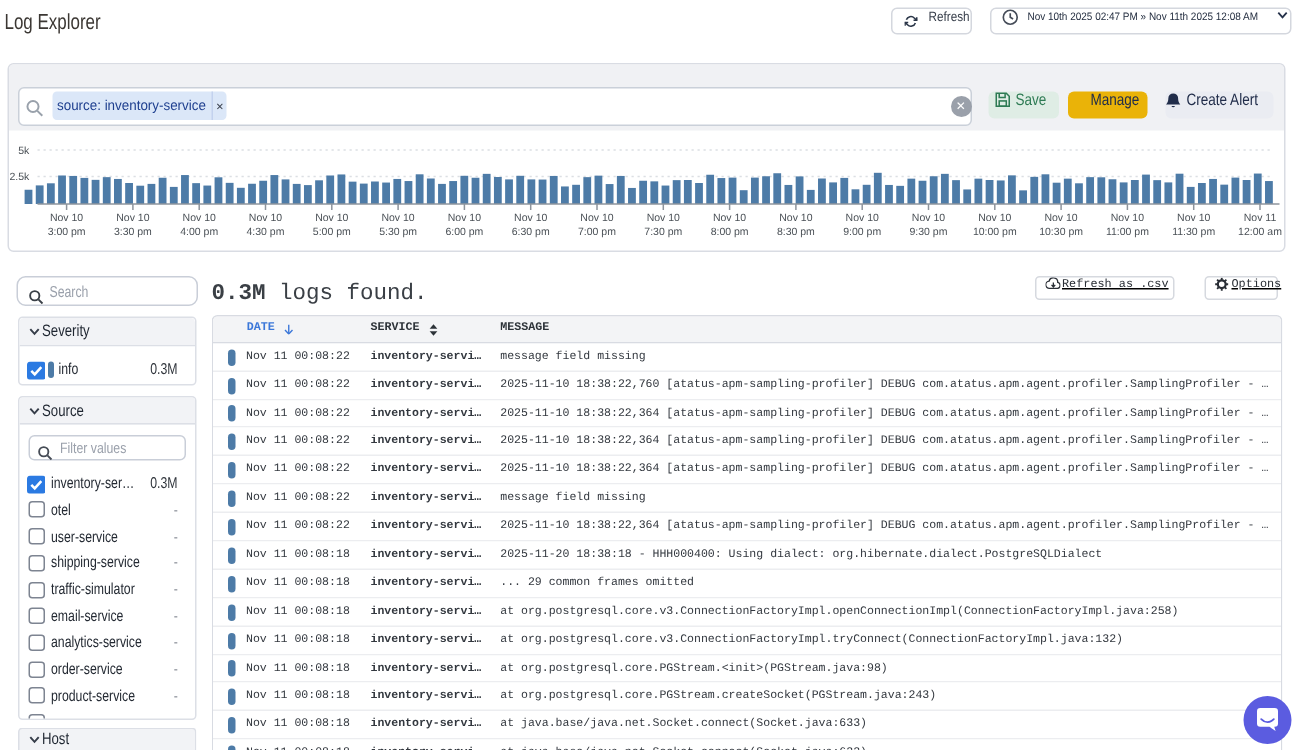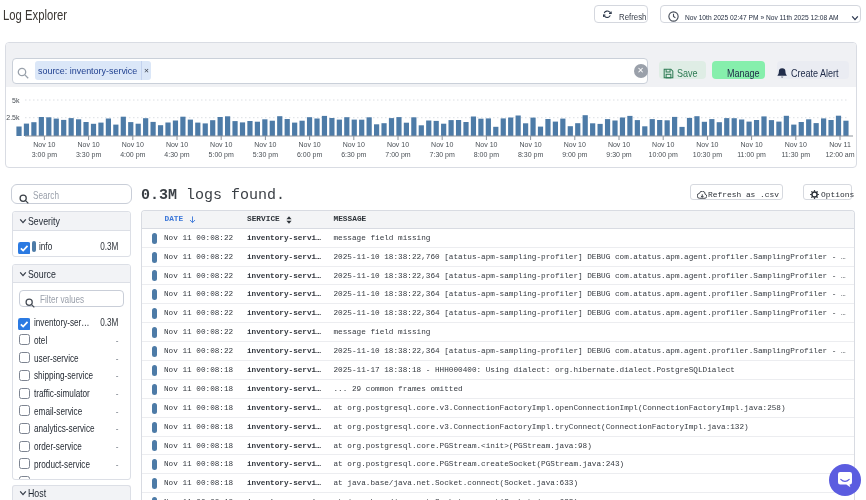--- a/index.html
+++ b/index.html
@@ -1,16 +1,16 @@
 <!DOCTYPE html>
 <html><head><meta charset="utf-8"><style>
 * { margin:0; padding:0; box-sizing:border-box; }
 html,body { width:866px; height:500px; background:#fff; font-family:"Liberation Sans",sans-serif; overflow:hidden; position:relative; }
 .abs { position:absolute; }
-.btn { position:absolute; display:flex; align-items:flex-end; border-radius:4px; }
+.btn { position:absolute; display:flex; align-items:flex-start; border-radius:4px;text-decoration:underline; }
 .cnd { display:inline-block; transform:scaleX(0.78); transform-origin:0 50%; white-space:nowrap; }
 .cndr { display:inline-block; transform:scaleX(0.78); transform-origin:100% 50%; white-space:nowrap; }
 .cnd82 { display:inline-block; transform:scaleX(0.82); transform-origin:0 50%; white-space:nowrap; }
 .cbc,.cbu { position:absolute; top:50%; display:inline-block; }
 .cbc { left:-1.3px; } .cbu { left:-0.1px; }
 .cbc { width:12.4px; height:12.4px; margin-top:-6.2px; }
 .cbu { width:11px; height:11px; margin-top:-5.5px; border:1px solid #7d8491; border-radius:2.5px; background:#fff; }
 .srow { position:absolute; left:0; width:107.4px; height:17.7px; }
 .slabel { position:absolute; left:14.9px; top:50%; transform:translateY(-50%); font-size:10.5px; color:#242a33; }
 .scount { position:absolute; right:8.4px; top:50%; transform:translateY(-50%); font-size:10.5px; }
@@ -70,21 +70,21 @@
   </div>
 
 <div class="btn" style="left:659px;top:60.5px;width:46.7px;height:18.5px;background:#dfede5;justify-content:center;gap:3px">
     <svg width="11" height="11" viewBox="0 0 14 14" fill="none" stroke="#2e7b54" stroke-width="1.3">
       <path d="M1.5 1.5h8.5l2.5 2.5v8.5h-11z"></path>
       <path d="M4 1.5v3.5h5V1.5"></path>
       <rect x="4" y="8" width="6" height="4.5"></rect>
     </svg>
     <span style="font-size:11px;color:#2e7b54"><span class="cnd82">Save</span></span>
   </div>
-<div class="btn" style="left:712px;top:60.5px;width:53.1px;height:18.5px;background:#86efac;justify-content:center;gap:16px">
+<div class="btn" style="left:712px;top:60.5px;width:53.1px;height:18.5px;background:#eab308;justify-content:center;gap:16px">
     <svg width="9" height="11" viewBox="0 0 10 12">
       <path d="M1.5 0.5h7v11L5 8.5 1.5 11.5z" fill="#212d4a"></path>
     </svg>
     <span style="font-size:11px;color:#212d4a"><span class="cnd82">Manage</span></span>
   </div>
 <div class="btn" style="left:776.6px;top:60.5px;width:72.4px;height:18.5px;background:#eaecf2;justify-content:center;gap:4px">
     <svg width="11" height="12" viewBox="0 0 12 13">
       <path d="M6 1a3.8 3.8 0 0 0-3.8 3.8c0 3-1.3 4.2-1.7 4.8h11c-.4-.6-1.7-1.8-1.7-4.8A3.8 3.8 0 0 0 6 1z" fill="#212d4a"></path>
       <path d="M4.6 10.8a1.5 1.5 0 0 0 2.8 0z" fill="#212d4a"></path>
     </svg>
@@ -450,21 +450,21 @@
     <div class="trow">
       <span class="pill"></span>
       <span class="tdate">Nov 11 00:08:22</span>
       <span class="tsvc">inventory-servi…</span>
       <span class="tmsg">2025-11-10 18:38:22,364 [atatus-apm-sampling-profiler] DEBUG com.atatus.apm.agent.profiler.SamplingProfiler - …</span>
     </div>
     <div class="trow">
       <span class="pill"></span>
       <span class="tdate">Nov 11 00:08:18</span>
       <span class="tsvc">inventory-servi…</span>
-      <span class="tmsg">2025-11-17 18:38:18 - HHH000400: Using dialect: org.hibernate.dialect.PostgreSQLDialect</span>
+      <span class="tmsg">2025-11-20 18:38:18 - HHH000400: Using dialect: org.hibernate.dialect.PostgreSQLDialect</span>
     </div>
     <div class="trow">
       <span class="pill"></span>
       <span class="tdate">Nov 11 00:08:18</span>
       <span class="tsvc">inventory-servi…</span>
       <span class="tmsg">... 29 common frames omitted</span>
     </div>
     <div class="trow">
       <span class="pill"></span>
       <span class="tdate">Nov 11 00:08:18</span>

